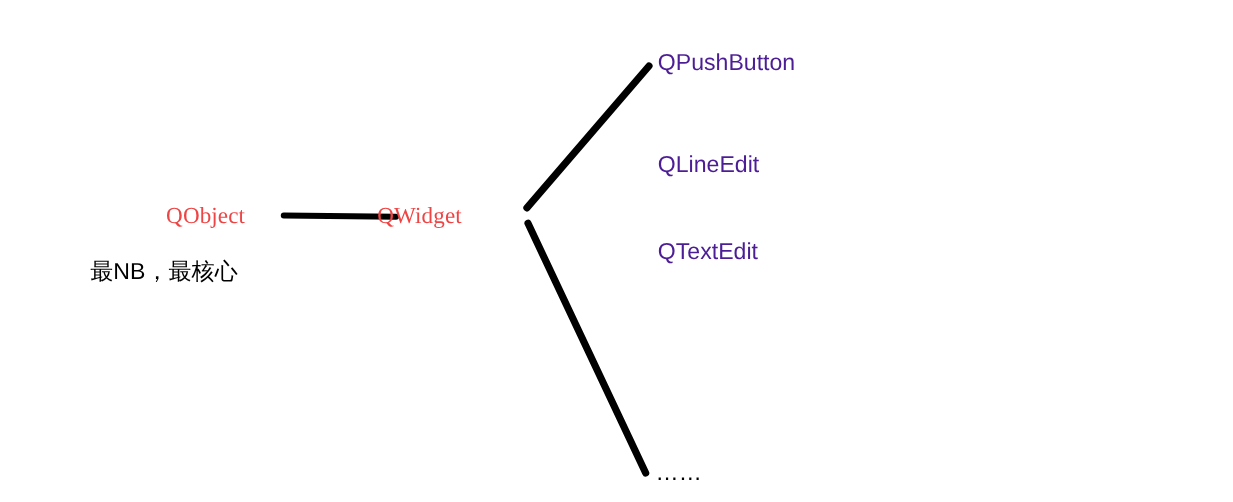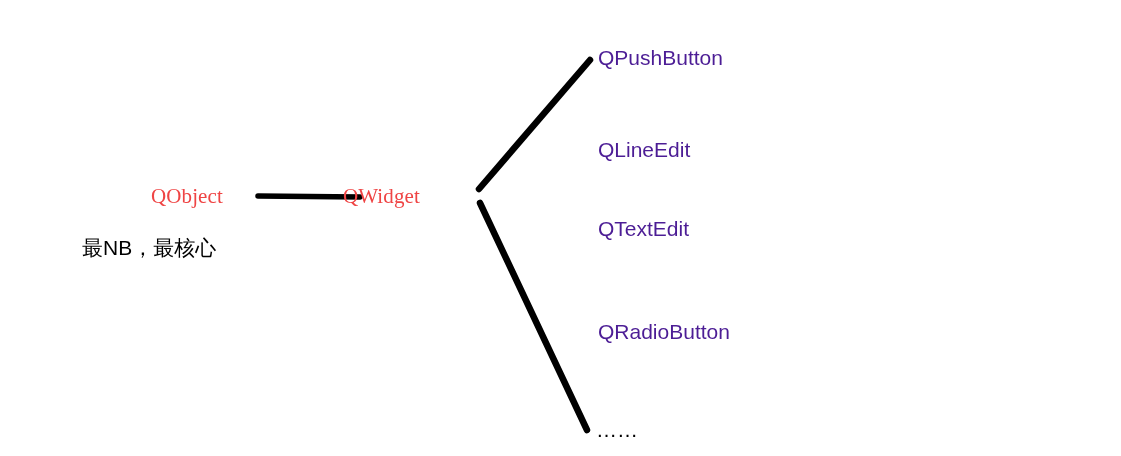--- a/index.html
+++ b/index.html
@@ -92,17 +92,16 @@
   <div class="annotation" id="note-qobject">最NB，最核心</div>
 
   <div class="node-label" id="label-qwidget">QWidget</div>
 
   <div class="leaf-label" id="leaf-0">QPushButton</div>
 
   <div class="leaf-label" id="leaf-1">QLineEdit</div>
 
   <div class="leaf-label" id="leaf-2">QTextEdit</div>
 
-  <div class="leaf-label" id="leaf-3">QRadioButton</div>
 
   <div class="ellipsis-label" id="leaf-4">……</div>
 
 </div>
 
 </body></html>

